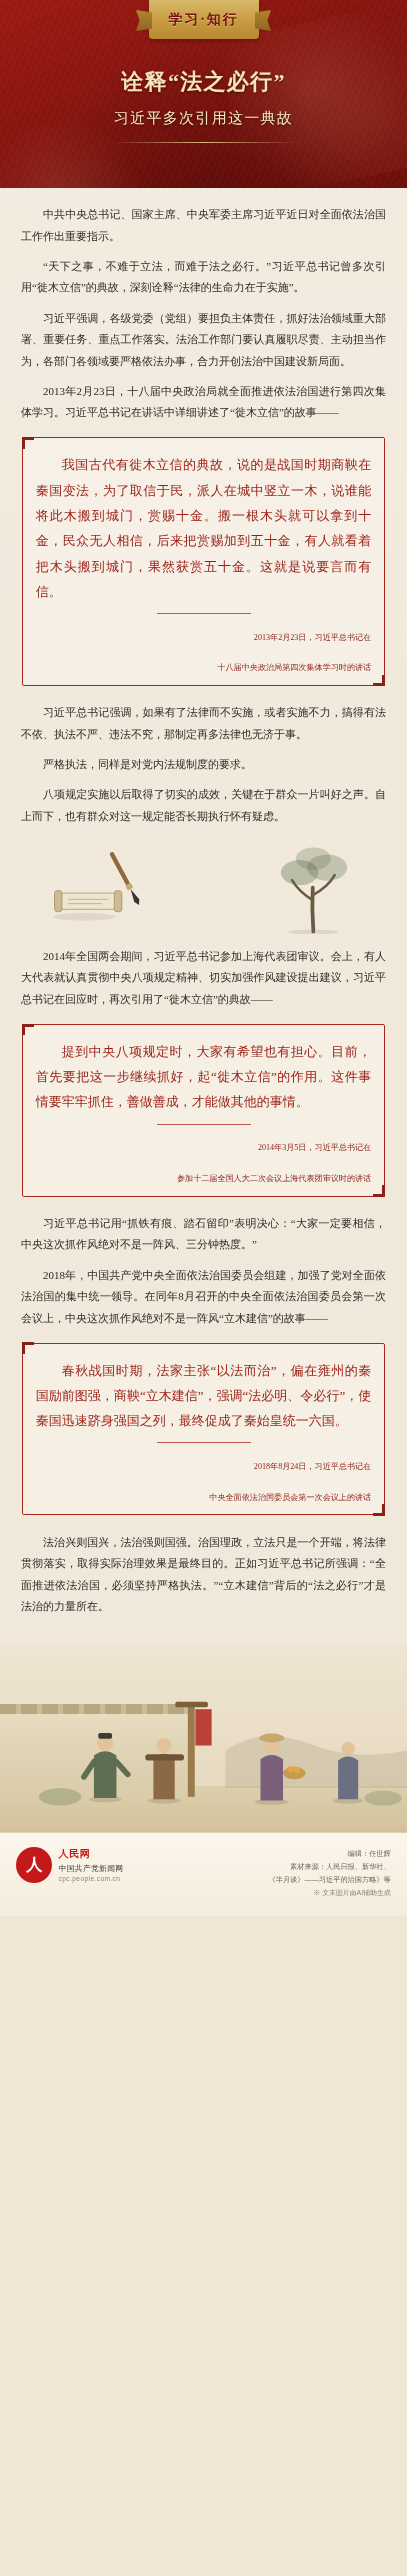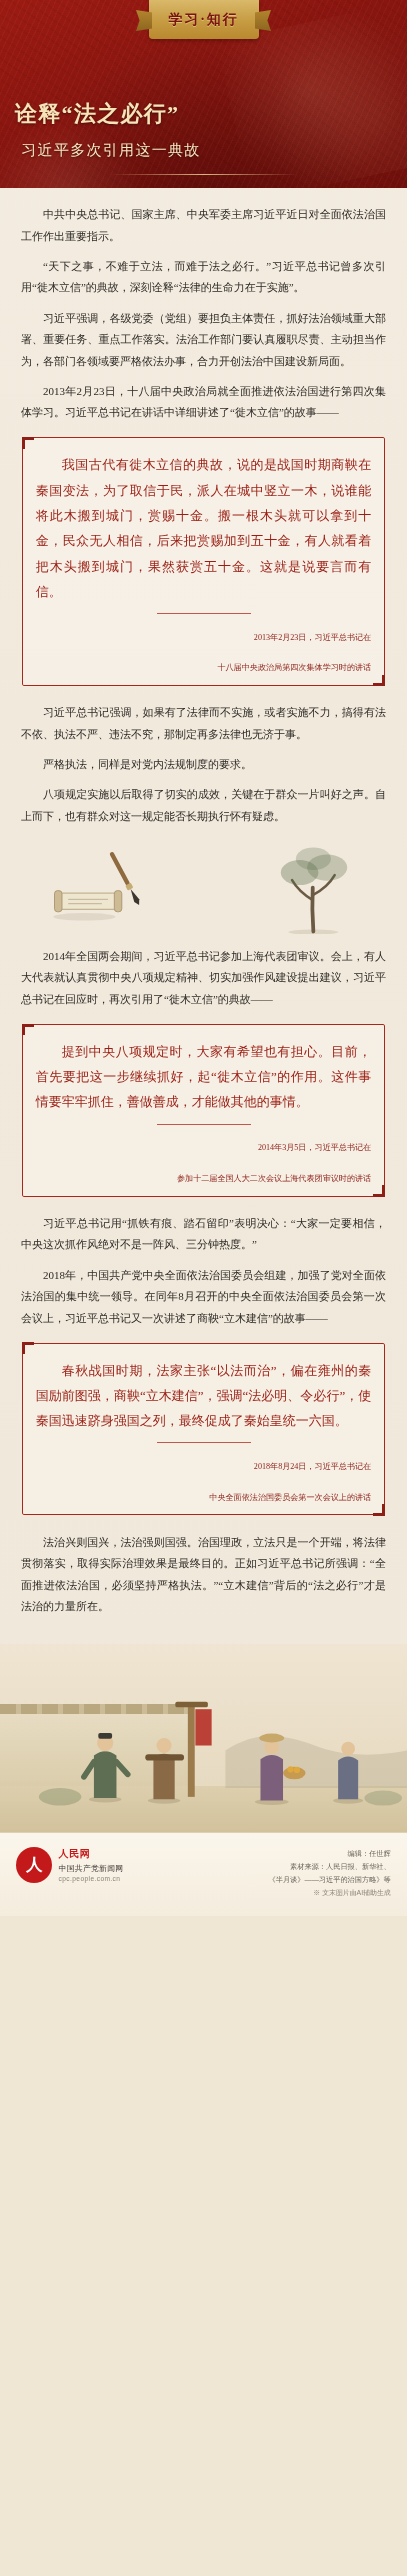--- a/index.html
+++ b/index.html
@@ -80,23 +80,22 @@
     width: 16.3px; height: 21px;
     background: linear-gradient(#b2852d, #8e6620);
   }
   .banner-ribbon-l { left: -12.5px; clip-path: polygon(0 0, 100% 12%, 100% 88%, 0 100%, 22% 50%); }
   .banner-ribbon-r { right: -12.5px; clip-path: polygon(100% 0, 0 12%, 0 88%, 100% 100%, 78% 50%); }
 
   .title-wrap {
     position: absolute;
     left: 0; right: 0;
     top: 68px;
-    text-align: left;
+    text-align: center;
     padding: 0 15px;
-    margin-top: 32px;
   }
   .title-main {
     color: #f6e4b9;
     font-size: 22px;
     font-weight: bold;
     letter-spacing: 1.3px;
     line-height: 1.28;
     text-shadow: 0 1.3px 2.5px rgba(0,0,0,.45);
     font-family: "Liberation Serif", serif;
   }
@@ -327,21 +326,21 @@
     <div class="quote">
       <p>提到中央八项规定时，大家有希望也有担心。目前，首先要把这一步继续抓好，起“徙木立信”的作用。这件事情要牢牢抓住，善做善成，才能做其他的事情。</p>
       <div class="quote-sep"></div>
       <div class="quote-src">
         <div>2014年3月5日，习近平总书记在</div>
         <div>参加十二届全国人大二次会议上海代表团审议时的讲话</div>
       </div>
     </div>
 
     <p class="para">习近平总书记用“抓铁有痕、踏石留印”表明决心：“大家一定要相信，中央这次抓作风绝对不是一阵风、三分钟热度。”</p>
-    <p class="para">2018年，中国共产党中央全面依法治国委员会组建，加强了党对全面依法治国的集中统一领导。在同年8月召开的中央全面依法治国委员会第一次会议上，习近平总书记又一次讲述了商鞅“立木建信”的故事——</p>
+    <p class="para">2018年，中国共产党中央全面依法治国委员会组建，加强了党对全面依法治国的集中统一领导。在同年8月召开的中央全面依法治国委员会第一次会议上，中央这次抓作风绝对不是一阵风“立木建信”的故事——</p>
 
     <div class="quote">
       <p>春秋战国时期，法家主张“以法而治”，偏在雍州的秦国励前图强，商鞅“立木建信”，强调“法必明、令必行”，使秦国迅速跻身强国之列，最终促成了秦始皇统一六国。</p>
       <div class="quote-sep"></div>
       <div class="quote-src">
         <div>2018年8月24日，习近平总书记在</div>
         <div>中央全面依法治国委员会第一次会议上的讲话</div>
       </div>
     </div>
 

